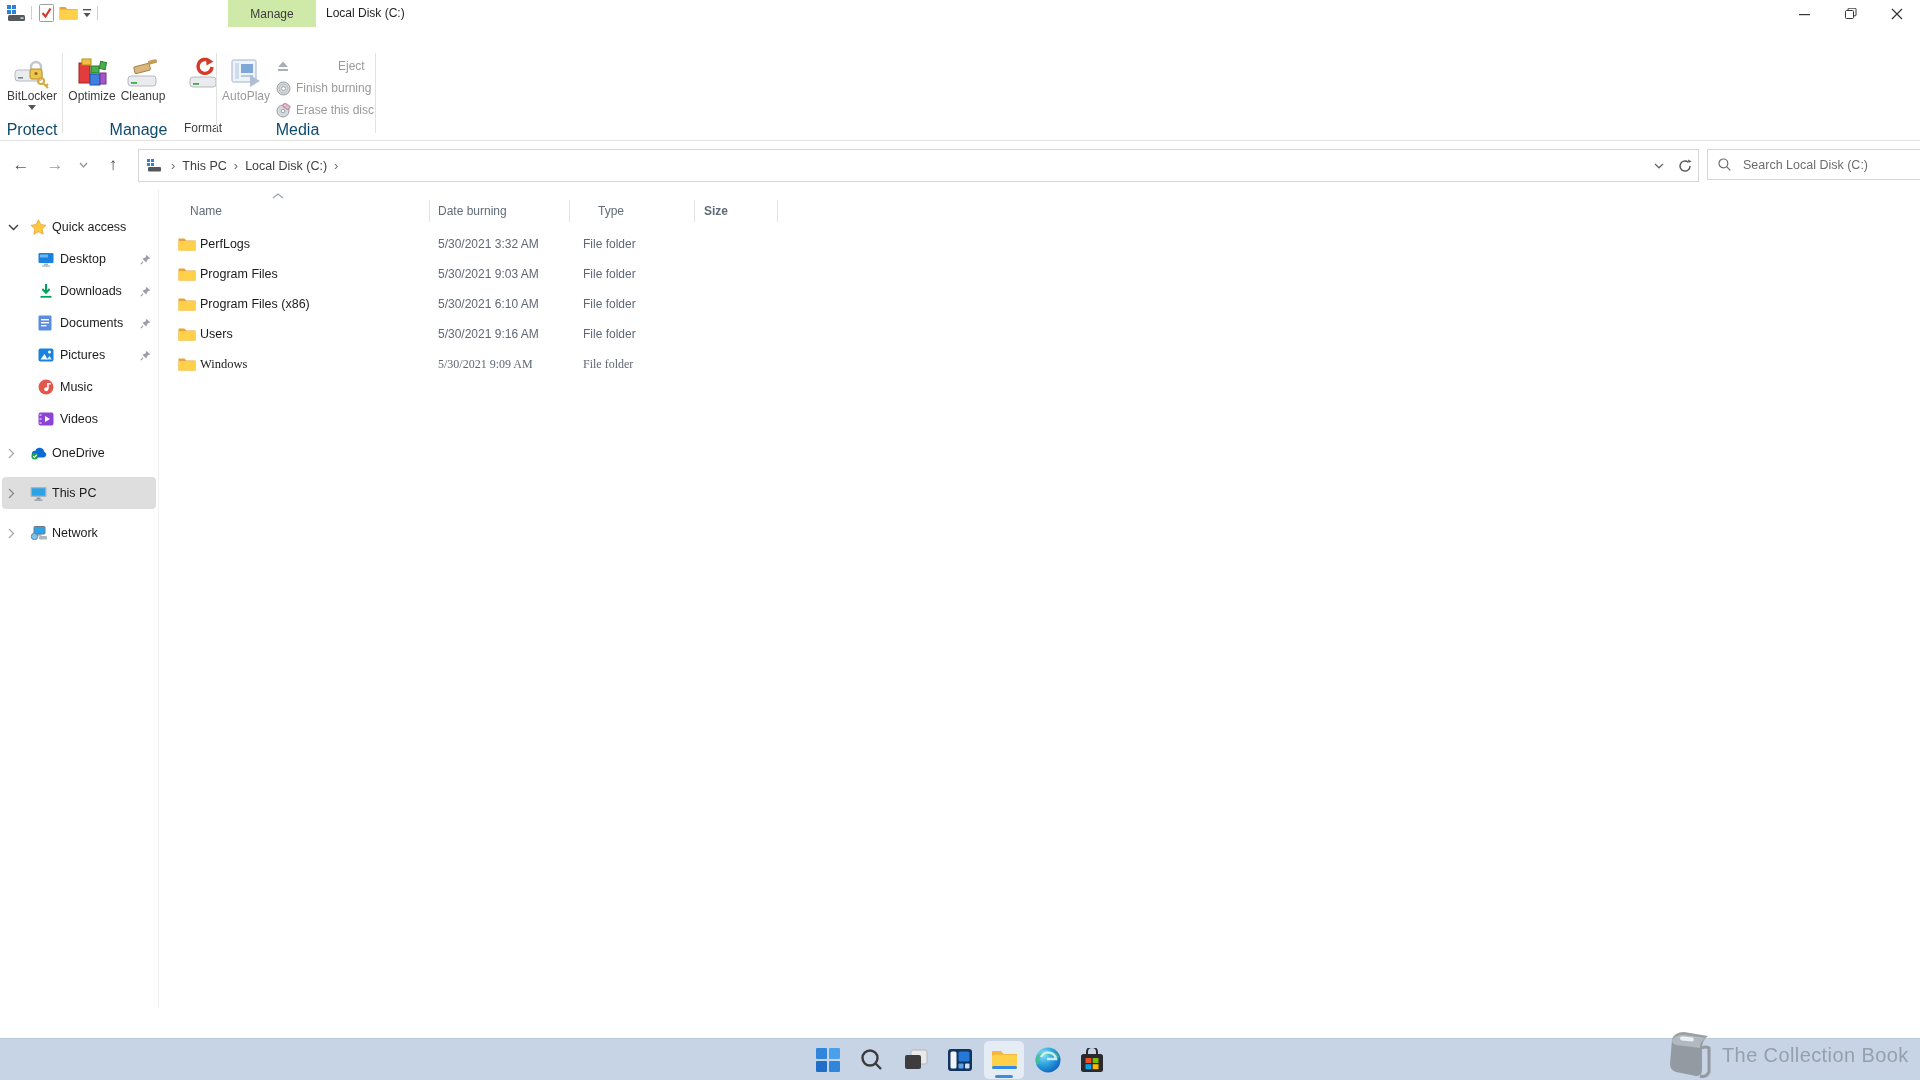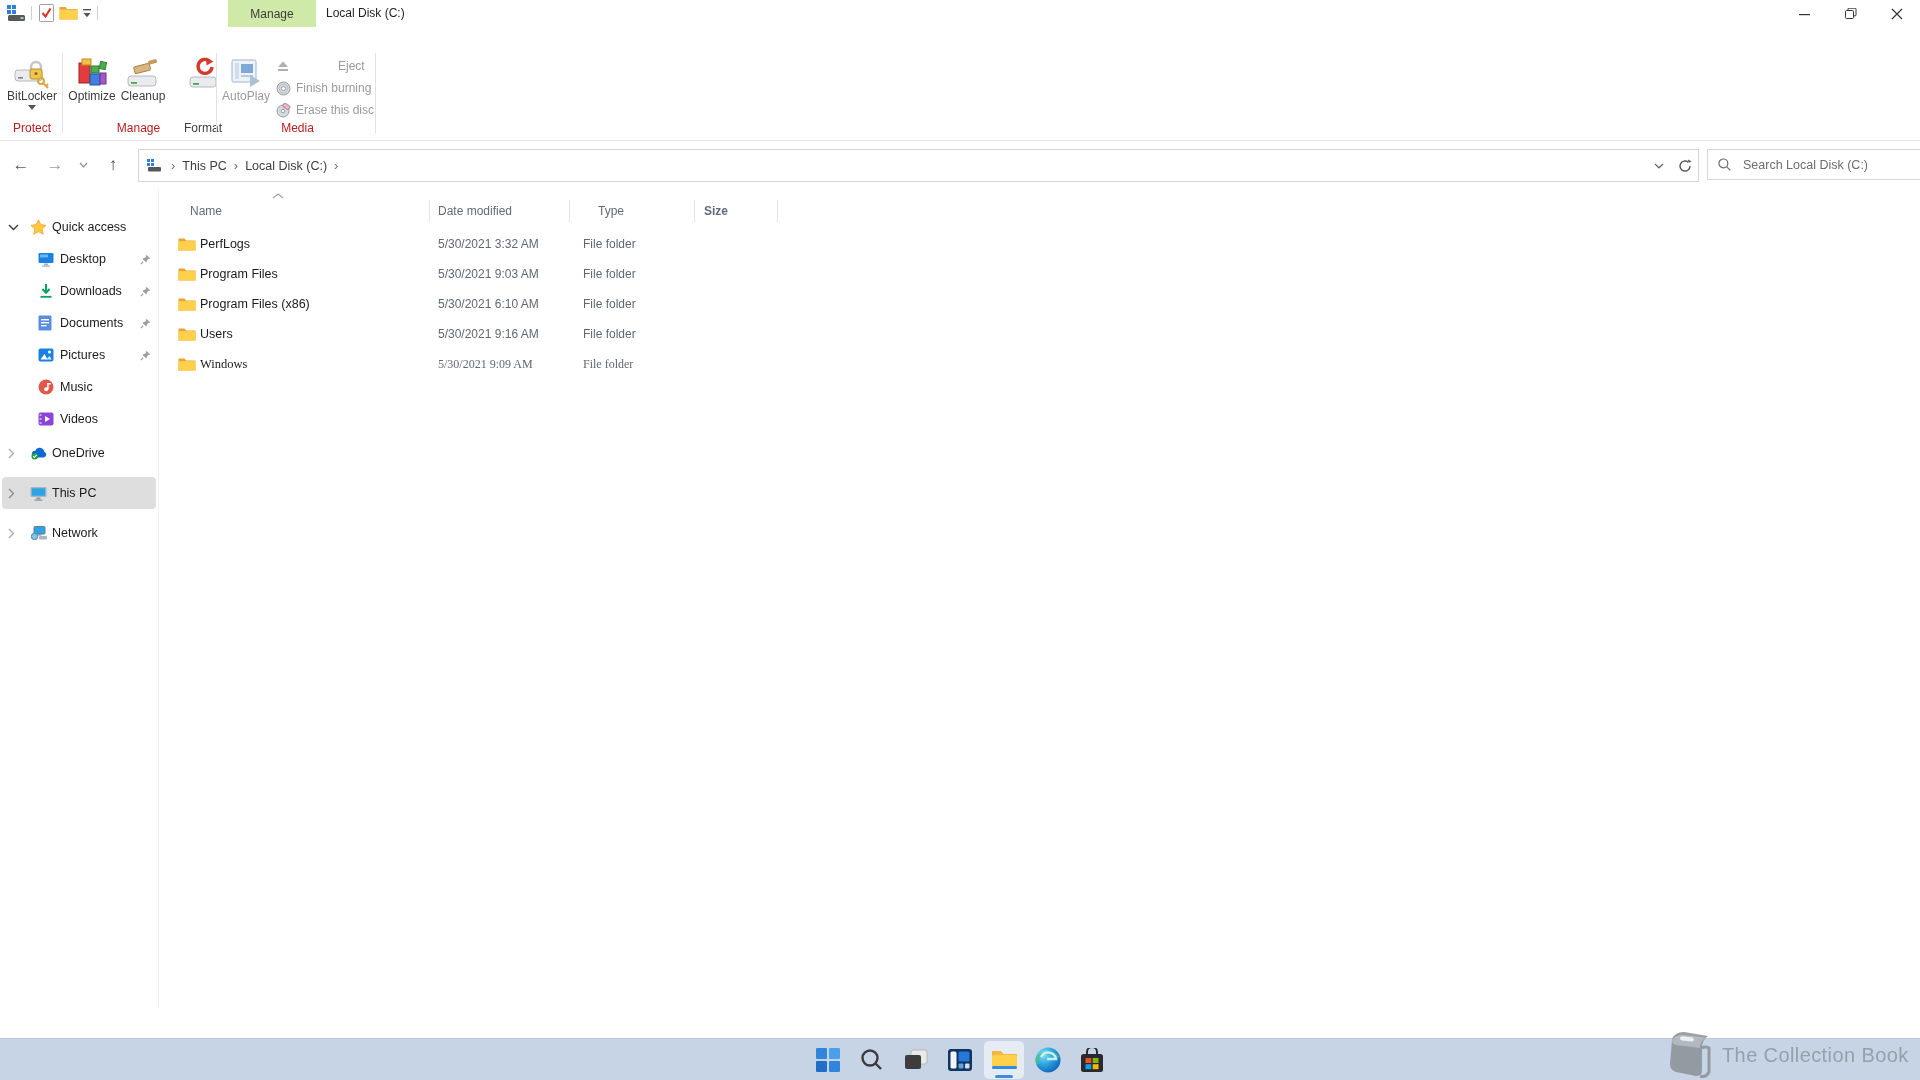--- a/index.html
+++ b/index.html
@@ -32,21 +32,21 @@
             background:#2e77d0;color:#fff;font-size:11px;font-weight:bold;
             display:flex;align-items:center;justify-content:center;}
 
   
   .ribbon{position:absolute;left:0;top:51px;width:1920px;height:89px;background:#fff;
           border-bottom:1px solid #e4e4e4;}
   .rb-sep{position:absolute;top:2px;width:1px;height:80px;background:#e2e2e2;}
   .biglabel{font-size:12px;color:#3d3d3d;text-align:center;}
   .bigbtn{position:absolute;top:4px;display:flex;flex-direction:column;align-items:center;}
   .bigbtn .ico{height:34px;display:flex;align-items:flex-end;justify-content:center;}
-  .grouplabel{position:absolute;top:70px;font-size:12px;color:#b91c1c;text-align:center;}
+  .grouplabel{position:absolute;top:70px;font-size:16px;color:#0c4a6e;text-align:center;}
   .smallbtn{position:absolute;left:276px;height:22px;display:flex;align-items:center;gap:5px;
             font-size:12px;color:#9a9a9a;}
   .disabled-label{color:#9a9a9a;}
 
   
   .navbar{position:absolute;left:0;top:141px;width:1920px;height:48px;background:#fff;}
   .nav-btn{position:absolute;top:0;height:48px;display:flex;align-items:center;justify-content:center;
            font-size:17px;}
   .addressbox{position:absolute;left:138px;top:8px;width:1559px;height:31px;border:1px solid #d6d6d6;
               background:#fff;display:flex;align-items:center;}
@@ -492,21 +492,21 @@
         <div class="abs" style="left:106px;top:-3px;">
           <svg width="12" height="6" viewBox="0 0 12 6">
               <path d="M1 5 L6 1 L11 5" stroke="#98a2ae" stroke-width="1.2" fill="none"></path>
             </svg>
         </div>
         <div class="hdr-cell" style="left:0;width:263px;padding-left:24px;box-sizing:border-box;">
           <span>Name</span>
           </div>
         <div class="hdr-sep" style="left:263px;"></div>
         <div class="hdr-cell" style="left:263px;width:140px;padding-left:9px;box-sizing:border-box;">
-          <span>Date modified</span>
+          <span>Date burning</span>
           </div>
         <div class="hdr-sep" style="left:403px;"></div>
         <div class="hdr-cell" style="left:403px;width:125px;padding-left:29px;box-sizing:border-box;">
           <span>Type</span>
           </div>
         <div class="hdr-sep" style="left:528px;"></div>
         <div class="hdr-cell" style="left:528px;width:83px;padding-left:10px;box-sizing:border-box;font-weight:bold;">
           <span>Size</span>
           </div>
         <div class="hdr-sep" style="left:611px;"></div>

